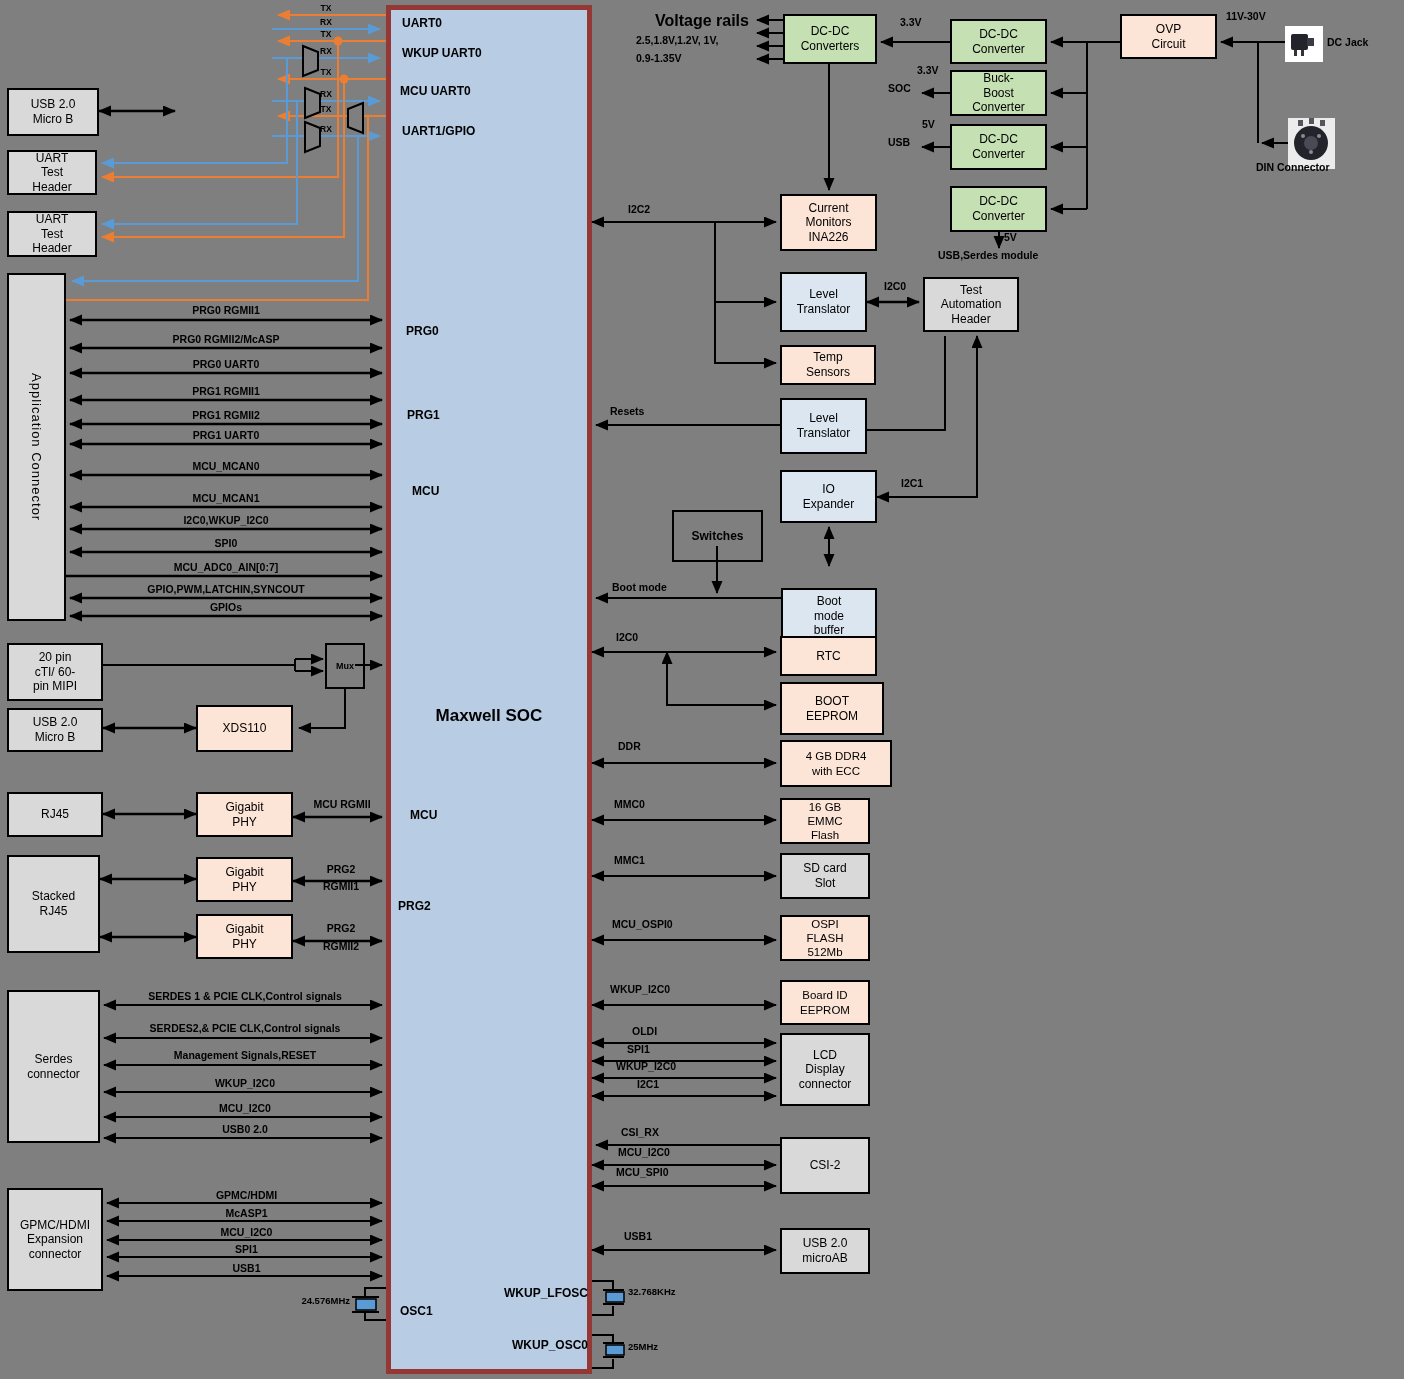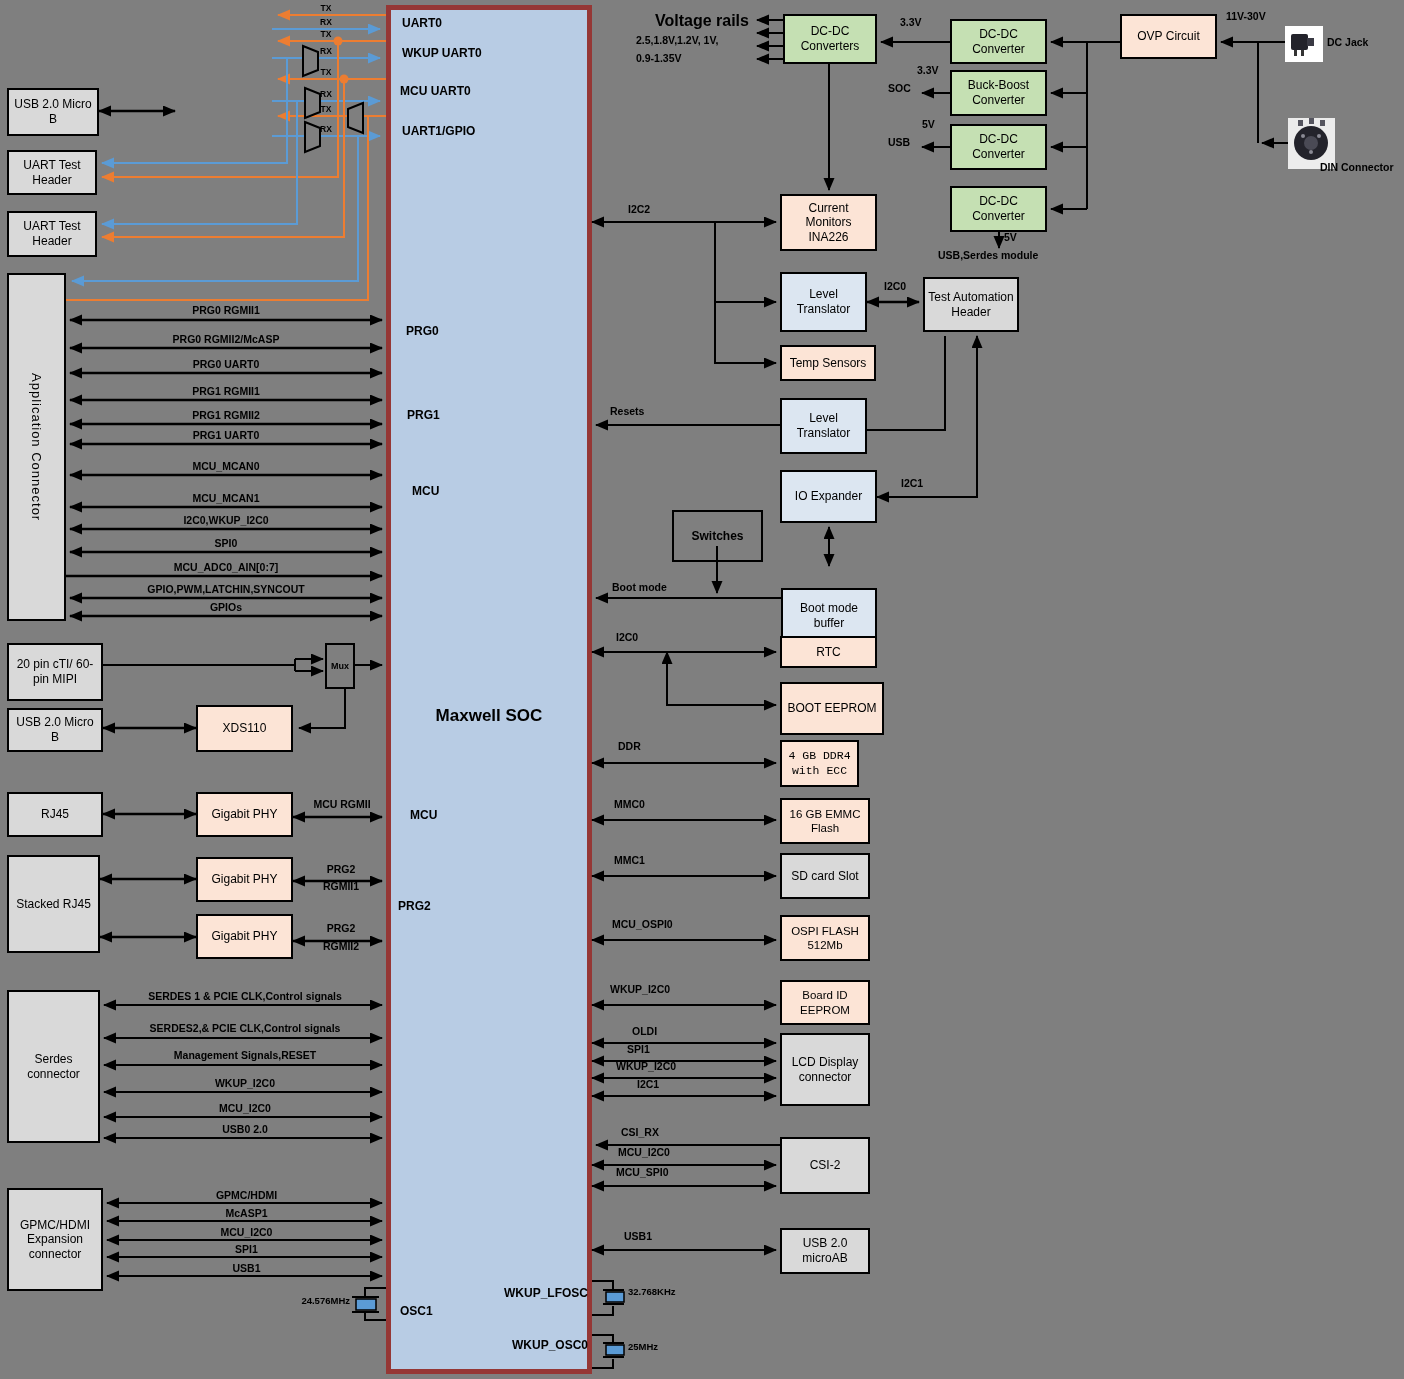--- a/index.html
+++ b/index.html
@@ -1,19 +1,19 @@
 <!DOCTYPE html>
 <html><head>
 <meta charset="utf-8">
 <style>
   html,body{margin:0;padding:0;background:#7f7f7f;}
   #stage{position:relative;width:1404px;height:1379px;background:#7f7f7f;overflow:hidden;
          font-family:"Liberation Sans",sans-serif;color:#000;}
   .box{position:absolute;border:2px solid #000;display:flex;align-items:center;justify-content:center;
-       text-align:center;font-size:12px;line-height:1.22;padding:2px;box-sizing:border-box;z-index:2;}
+       text-align:center;font-size:12px;line-height:1.22;padding:18px;box-sizing:border-box;z-index:2;}
   .gray{background:#d9d9d9;}
   .blue{background:#dce6f1;}
   .peach{background:#fce4d6;}
   .green{background:#c5e0b3;}
   .plain{background:transparent;font-weight:700;}
   .sm{font-size:11.5px;}
   .soc{position:absolute;left:386px;top:5px;width:206px;height:1369px;background:#b8cce4;
        border:5px solid #953735;box-sizing:border-box;z-index:0;}
   .soc-title{position:absolute;left:386px;top:706px;width:206px;text-align:center;
        font-size:17px;font-weight:700;z-index:6;}
@@ -76,21 +76,21 @@
   <div class="box peach" style="left:780px;top:194px;width:97px;height:57px;">Current Monitors INA226</div>
   <div class="box blue" style="left:780px;top:272px;width:87px;height:60px;">Level Translator</div>
   <div class="box gray" style="left:923px;top:277px;width:96px;height:55px;">Test Automation Header</div>
   <div class="box peach" style="left:780px;top:345px;width:96px;height:36px;">Temp Sensors</div>
   <div class="box blue" style="left:780px;top:398px;width:87px;height:56px;">Level Translator</div>
   <div class="box blue" style="left:780px;top:470px;width:97px;height:53px;">IO Expander</div>
   <div class="box plain" style="left:672px;top:510px;width:91px;height:52px;">Switches</div>
   <div class="box blue" style="left:781px;top:570px;width:96px;height:56px;margin-top:18px;">Boot mode buffer</div>
   <div class="box peach" style="left:780px;top:636px;width:97px;height:32px;">RTC</div>
   <div class="box peach" style="left:780px;top:682px;width:104px;height:53px;">BOOT EEPROM</div>
-  <div class="box peach sm" style="left:780px;top:740px;width:79px;height:47px;font-family:Liberation Mono, monospace;">4 GB DDR4 with ECC</div>
+  <div class="box peach sm" style="left:780px;top:740px;width:112px;height:47px;">4 GB DDR4 with ECC</div>
   <div class="box peach sm" style="left:780px;top:798px;width:90px;height:46px;">16 GB EMMC Flash</div>
   <div class="box gray" style="left:780px;top:853px;width:90px;height:46px;">SD card Slot</div>
   <div class="box peach sm" style="left:780px;top:915px;width:90px;height:46px;">OSPI FLASH 512Mb</div>
   <div class="box peach sm" style="left:780px;top:980px;width:90px;height:45px;">Board ID EEPROM</div>
   <div class="box gray" style="left:780px;top:1033px;width:90px;height:73px;">LCD Display connector</div>
   <div class="box gray" style="left:780px;top:1137px;width:90px;height:57px;">CSI-2</div>
   <div class="box gray" style="left:780px;top:1228px;width:90px;height:46px;">USB 2.0 microAB</div>
 
   <div class="txrx" style="left:315px;top:3px;">TX</div>
   <div class="txrx" style="left:315px;top:17px;">RX</div>
@@ -159,21 +159,21 @@
   <div class="lbl" style="left:636px;top:52px;">0.9-1.35V</div>
   <div class="lbl" style="left:900px;top:16px;">3.3V</div>
   <div class="lbl" style="left:917px;top:64px;">3.3V</div>
   <div class="lbl" style="left:888px;top:82px;">SOC</div>
   <div class="lbl" style="left:922px;top:118px;">5V</div>
   <div class="lbl" style="left:888px;top:136px;">USB</div>
   <div class="lbl" style="left:1004px;top:231px;">5V</div>
   <div class="lbl" style="left:938px;top:249px;">USB,Serdes module</div>
   <div class="lbl" style="left:1226px;top:10px;">11V-30V</div>
   <div class="lbl" style="left:1327px;top:36px;">DC Jack</div>
-  <div class="lbl" style="left:1308px;top:161px;padding-left:12px;">DIN Connector</div>
+  <div class="lbl" style="left:1244px;top:161px;padding-left:12px;">DIN Connector</div>
 
   <div class="lbl r" style="left:268px;top:1295px;width:82px;font-size:9.5px;">24.576MHz</div>
   <div class="lbl" style="left:628px;top:1286px;font-size:9.5px;">32.768KHz</div>
   <div class="lbl" style="left:628px;top:1341px;font-size:9.5px;">25MHz</div>
 
   <svg id="wires" width="1404" height="1379" viewBox="0 0 1404 1379">
     <defs>
       <marker id="aK" markerUnits="userSpaceOnUse" markerWidth="14" markerHeight="12" refX="12" refY="5.5" orient="auto-start-reverse">
         <path d="M0,0 L13,5.5 L0,11 Z" fill="#000"></path>
       </marker>

